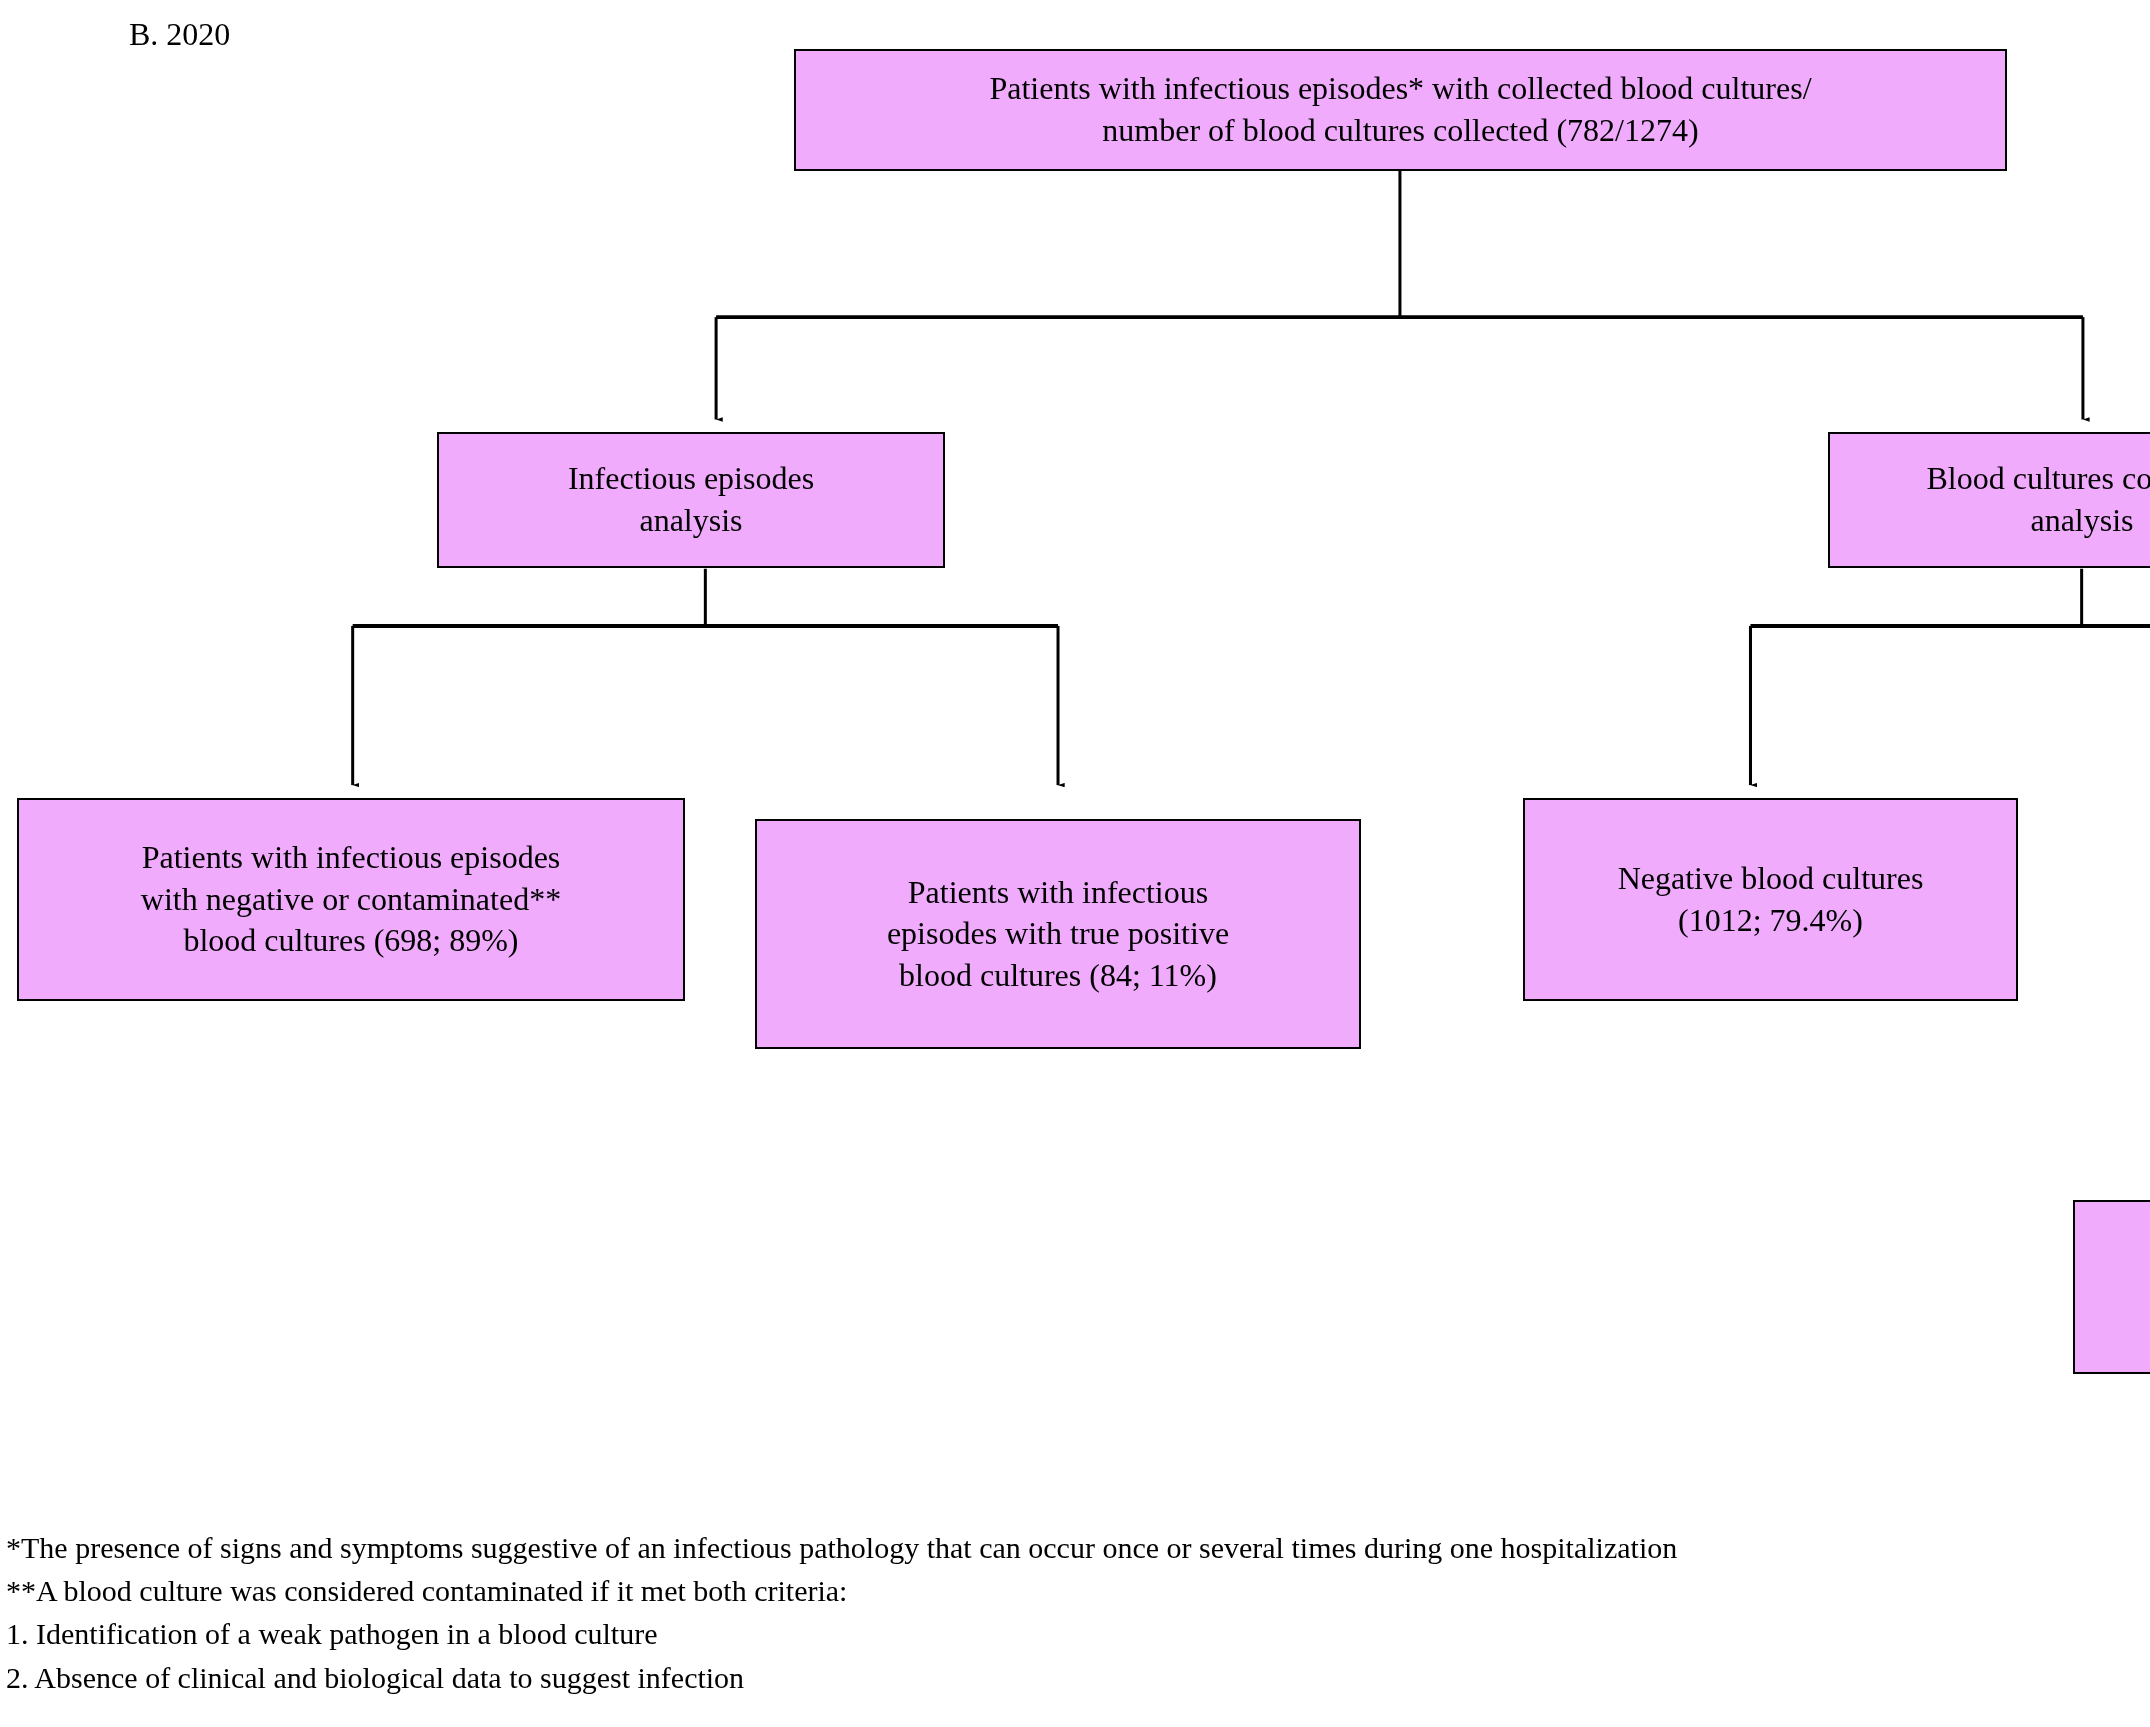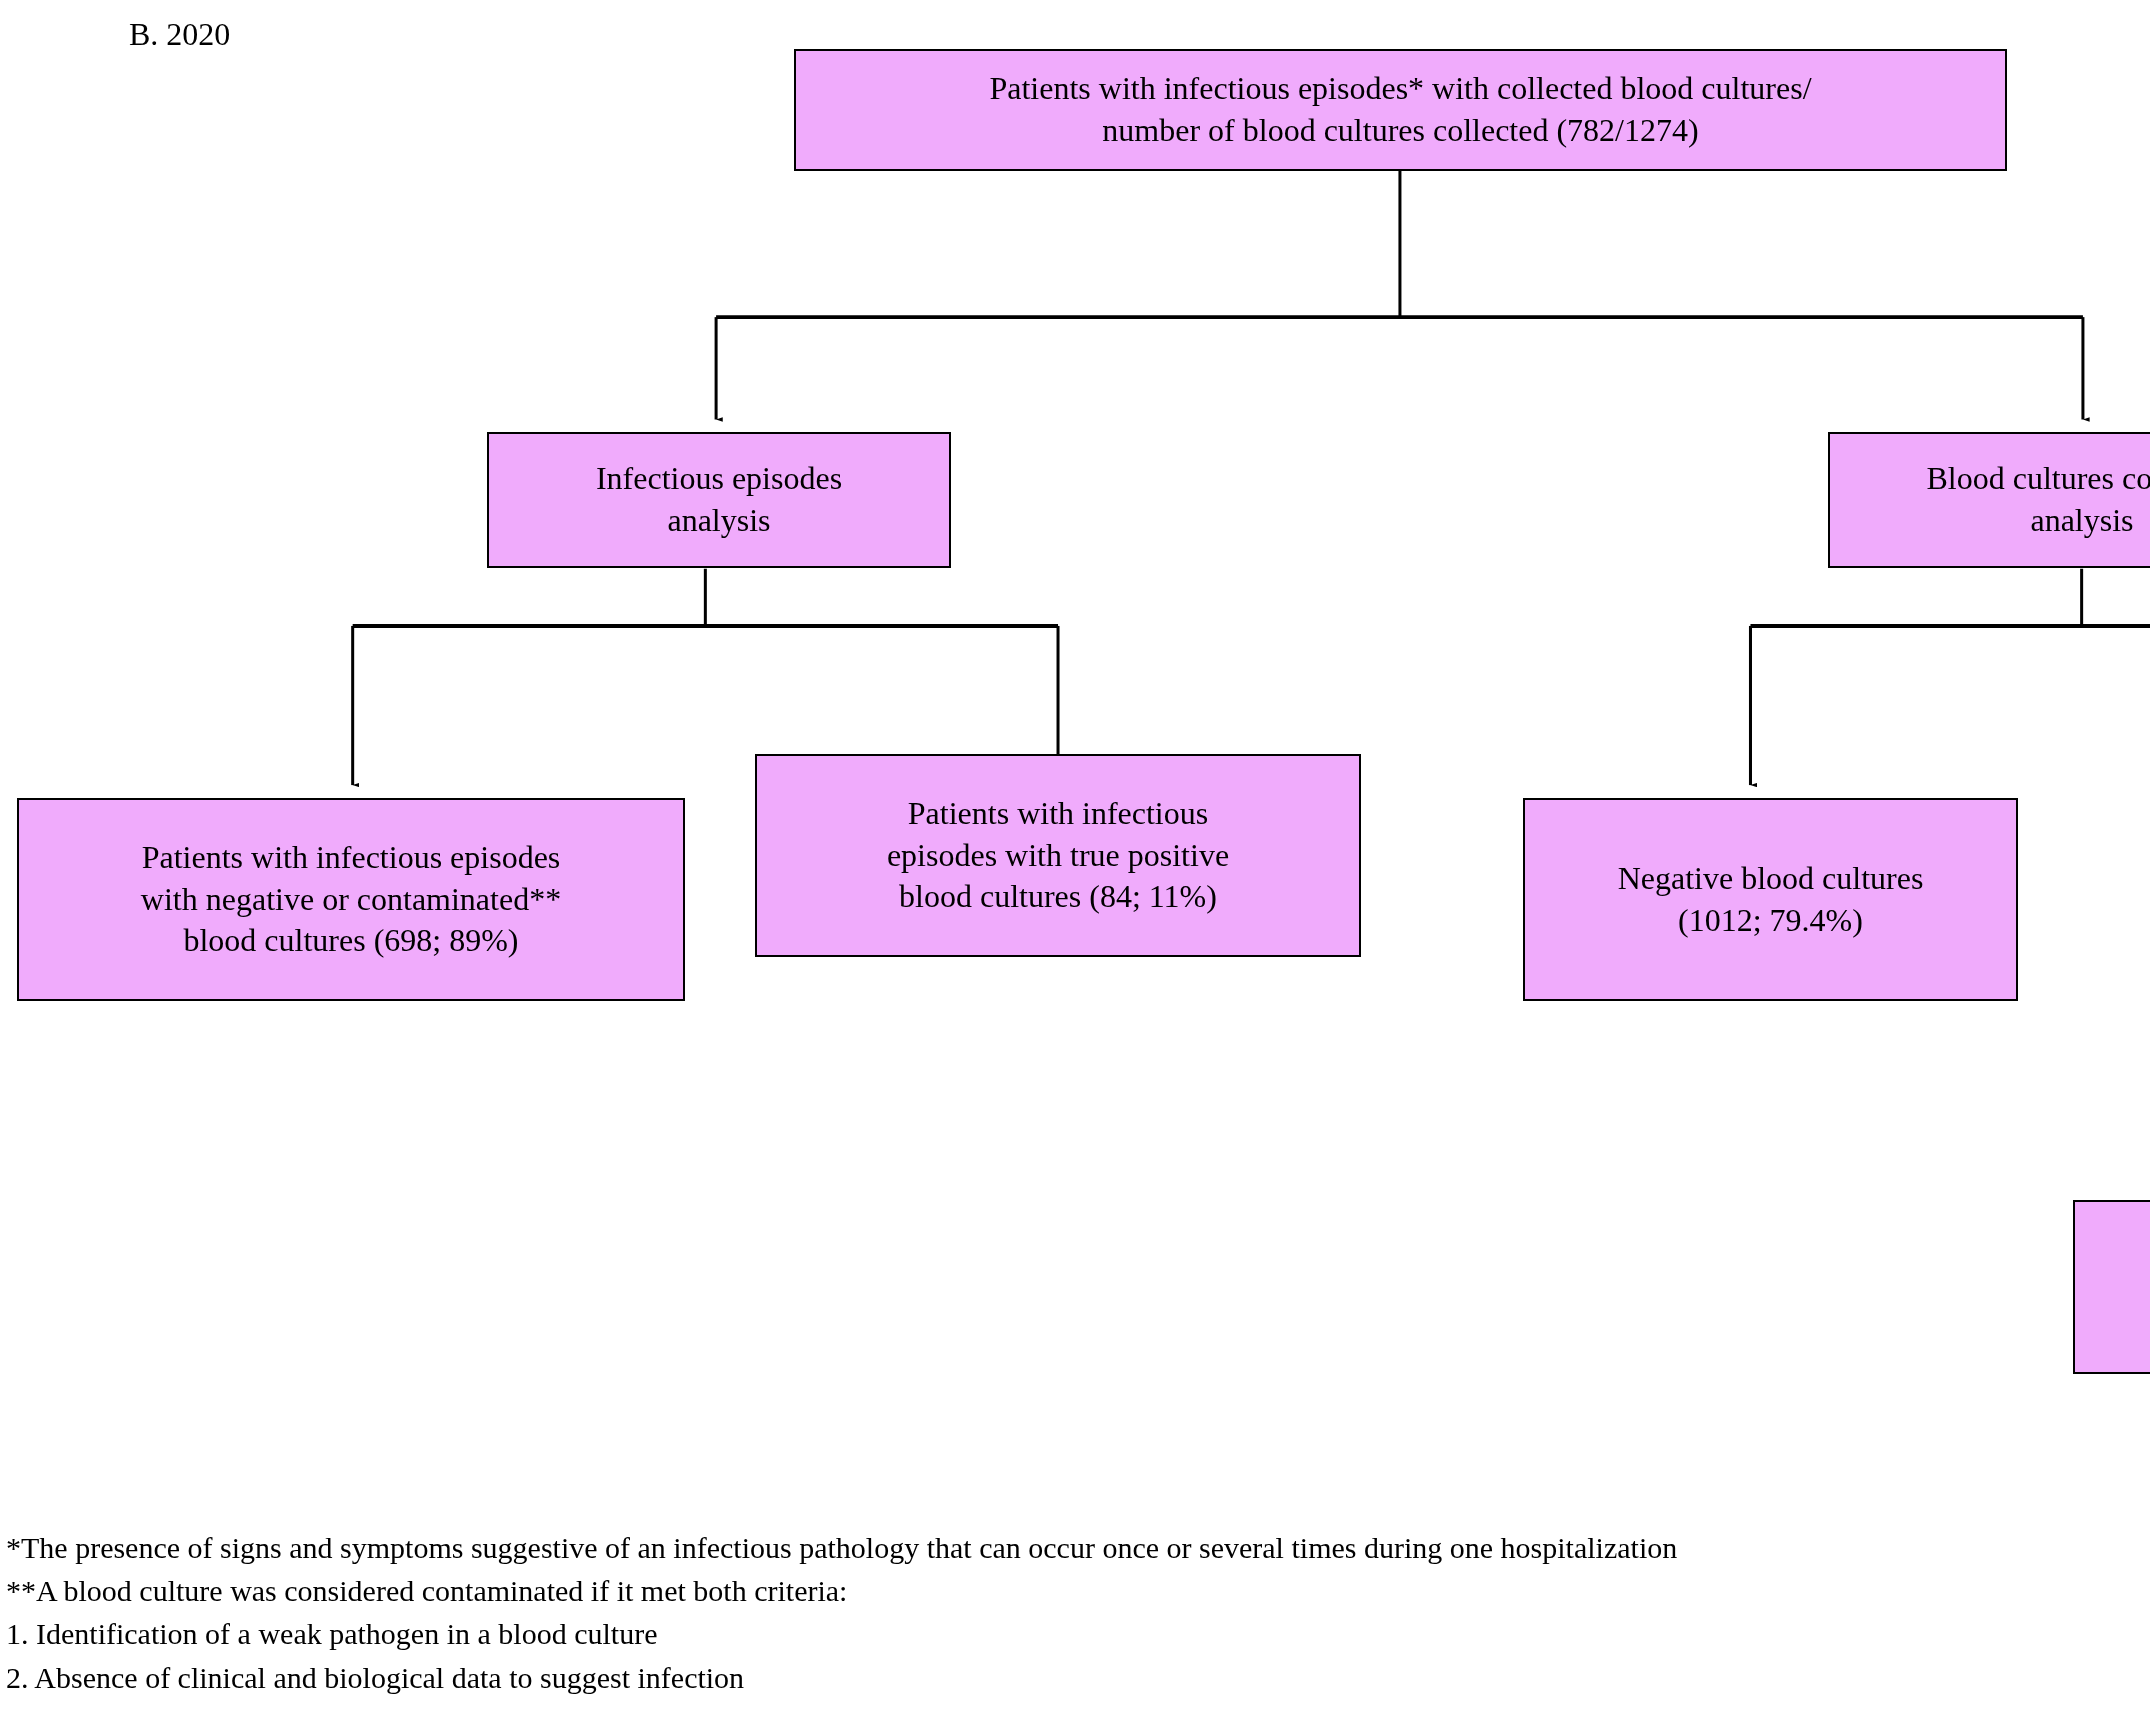--- a/index.html
+++ b/index.html
@@ -96,37 +96,37 @@
       <line x1="5300" y1="2540" x2="5300" y2="2760" marker-end="url(#arrowhead)"></line>
       <line x1="6290" y1="2540" x2="6290" y2="2760" marker-end="url(#arrowhead)"></line>
     </g>
   </svg>
 
   <div class="node" style="left:794px; top:49px; width:1213px; height:122px;">
     <span class="node-text">Patients with infectious episodes* with collected blood cultures/
 number of blood cultures collected (782/1274)</span>
   </div>
 
-  <div class="node" style="left:487px; top:432px; width:464px; height:136px;">
+  <div class="node" style="left:437px; top:432px; width:508px; height:136px;">
     <span class="node-text">Infectious episodes
 analysis</span>
   </div>
 
   <div class="node" style="left:1828px; top:432px; width:508px; height:136px;">
     <span class="node-text">Blood cultures collected
 analysis</span>
   </div>
 
   <div class="node" style="left:17px; top:798px; width:668px; height:203px;">
     <span class="node-text">Patients with infectious episodes
 with negative or contaminated**
 blood cultures (698; 89%)</span>
   </div>
 
-  <div class="node" style="left:755px; top:754px; width:606px; height:203px;align-items:center;">
+  <div class="node" style="left:755px; top:819px; width:606px; height:230px;align-items:center;">
     <span class="node-text">Patients with infectious
 episodes with true positive
 blood cultures (84; 11%)</span>
   </div>
 
   <div class="node" style="left:1523px; top:798px; width:495px; height:203px;">
     <span class="node-text">Negative blood cultures
 (1012; 79.4%)</span>
   </div>
 

